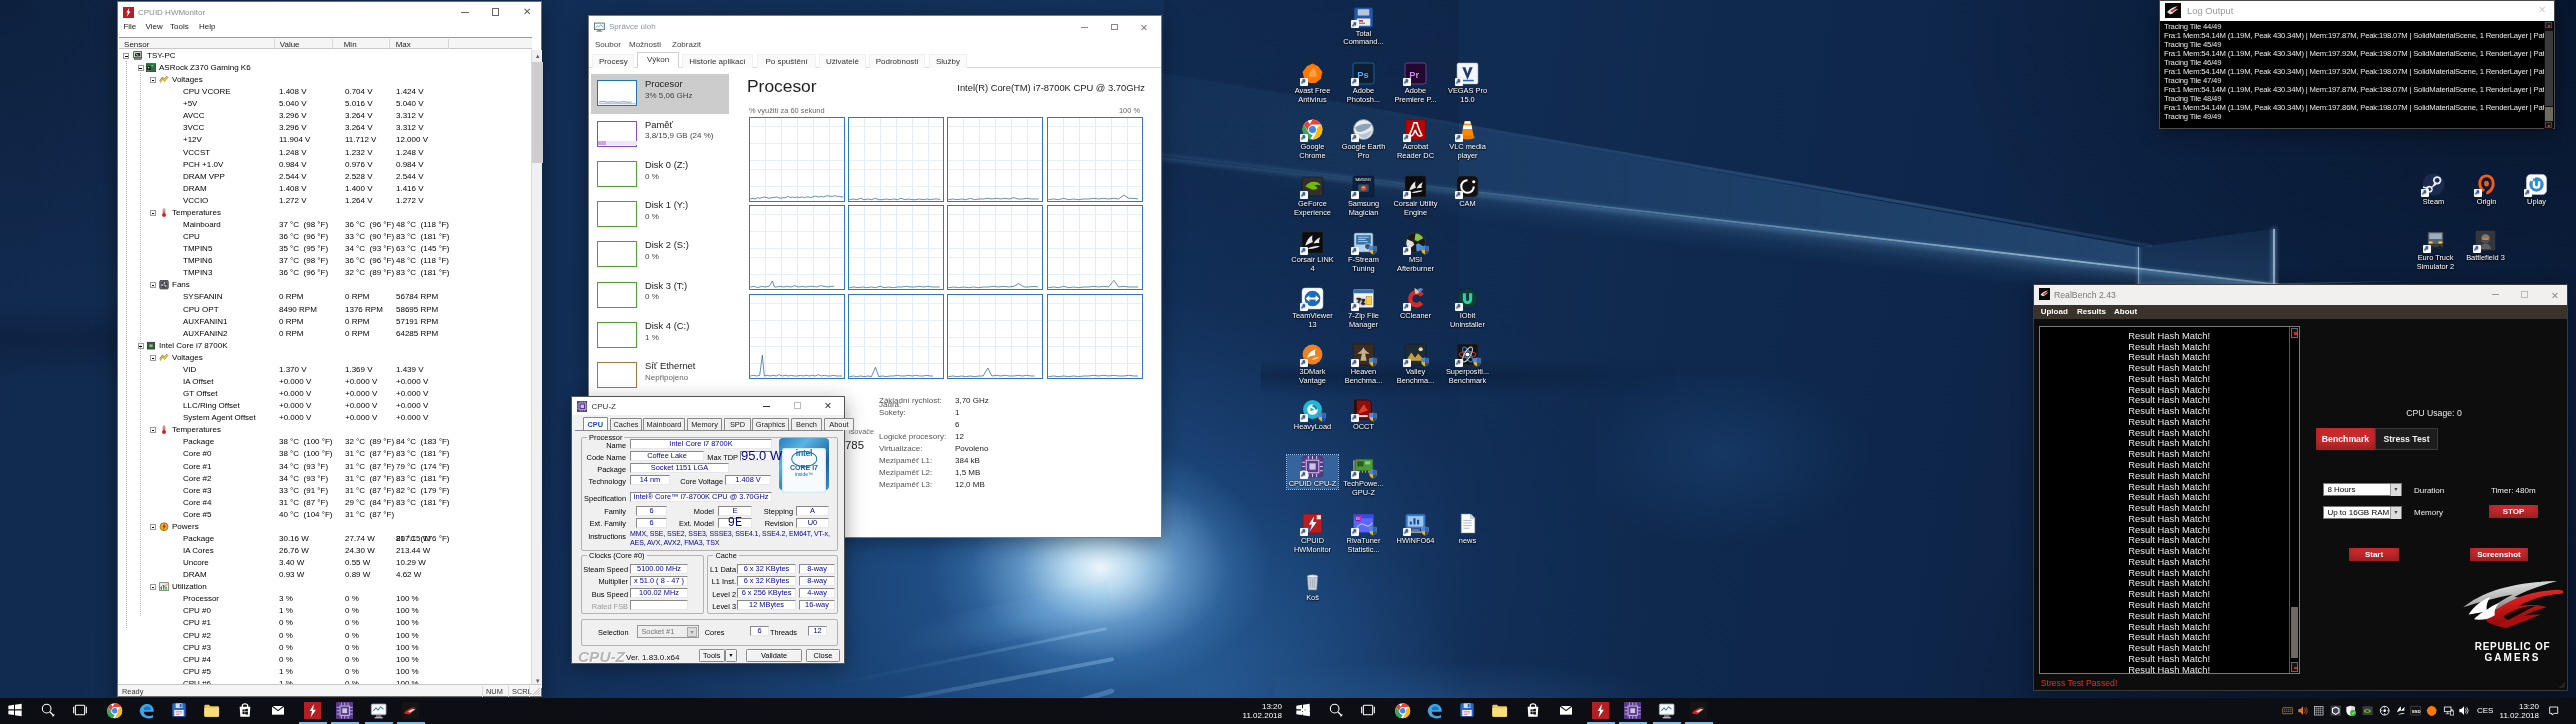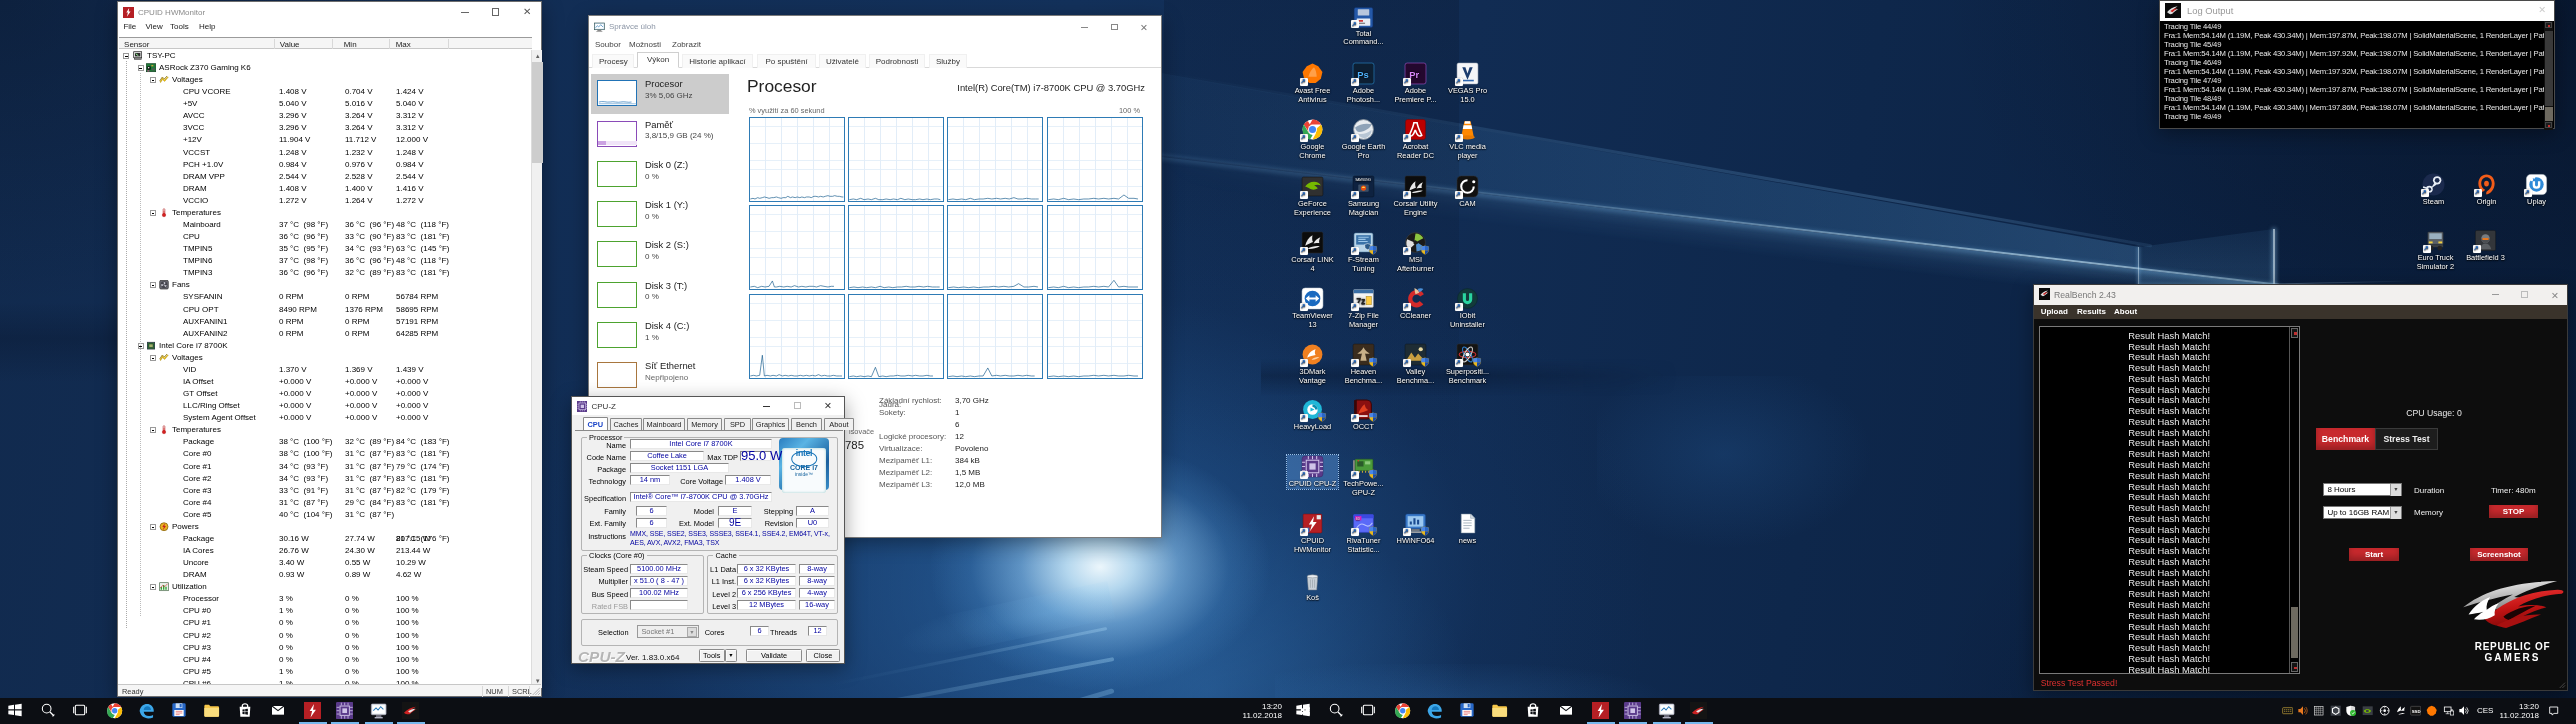--- a/index.html
+++ b/index.html
@@ -1031,21 +1031,21 @@
 <div class="fld" style="left:58px;top:95px;width:142px;height:10px;font-size:7.4px;">Intel® Core™ i7-8700K CPU @ 3.70GHz</div>
 <div class="lab" style="left:-27px;top:110px;width:81px;color:#000;">Family</div>
 <div class="fld" style="left:64px;top:109px;width:31px;height:10px;font-size:7.4px;">6</div>
 <div class="lab" style="left:61px;top:110px;width:81px;color:#000;">Model</div>
 <div class="fld" style="left:146px;top:109px;width:34px;height:10px;font-size:7.4px;">E</div>
 <div class="lab" style="left:140px;top:110px;width:81px;color:#000;">Stepping</div>
 <div class="fld" style="left:224px;top:109px;width:33px;height:10px;font-size:7.4px;">A</div>
 <div class="lab" style="left:-27px;top:122px;width:81px;color:#000;">Ext. Family</div>
 <div class="fld" style="left:64px;top:121px;width:31px;height:10px;font-size:7.4px;">6</div>
 <div class="lab" style="left:61px;top:122px;width:81px;color:#000;">Ext. Model</div>
-<div class="fld" style="left:146px;top:121px;width:34px;height:10px;font-size:10px;">9E</div>
+<div class="fld" style="left:146px;top:121px;width:34px;height:10px;font-size:12px;font-family:Liberation Mono, monospace;">9E</div>
 <div class="lab" style="left:140px;top:122px;width:81px;color:#000;">Revision</div>
 <div class="fld" style="left:224px;top:121px;width:33px;height:10px;font-size:7.4px;">U0</div>
 <div class="lab" style="left:-27px;top:135px;width:81px;color:#000;">Instructions</div>
 <div class="abs" style="left:58px;top:132px;width:212px;height:20px;font-size:7px;letter-spacing:-0.1px;color:#0000a0;line-height:9.4px;white-space:nowrap;">MMX, SSE, SSE2, SSE3, SSSE3, SSE4.1, SSE4.2, EM64T, VT-x,<br>AES, AVX, AVX2, FMA3, TSX</div>
 <div class="gbox" style="left:8.7px;top:158px;width:123px;height:59px;">
         <div class="glab">Clocks (Core #0)</div>
       </div>
 <div class="lab" style="left:-25px;top:168px;width:81px;color:#000;">Steam Speed</div>
 <div class="fld" style="left:58px;top:167px;width:58px;height:10px;font-size:7.4px;">5100.00 MHz</div>
 <div class="lab" style="left:-25px;top:180px;width:81px;color:#000;">Multiplier</div>

